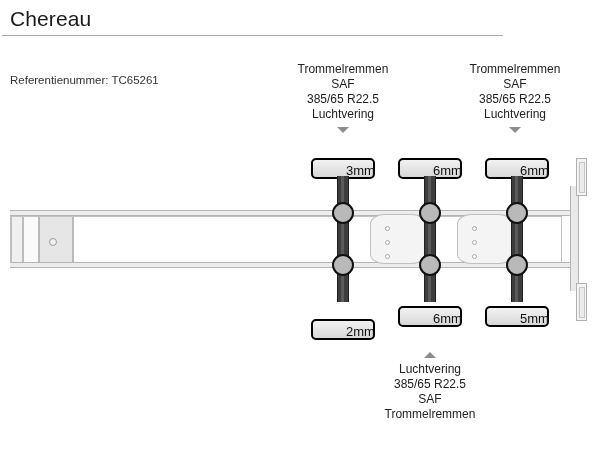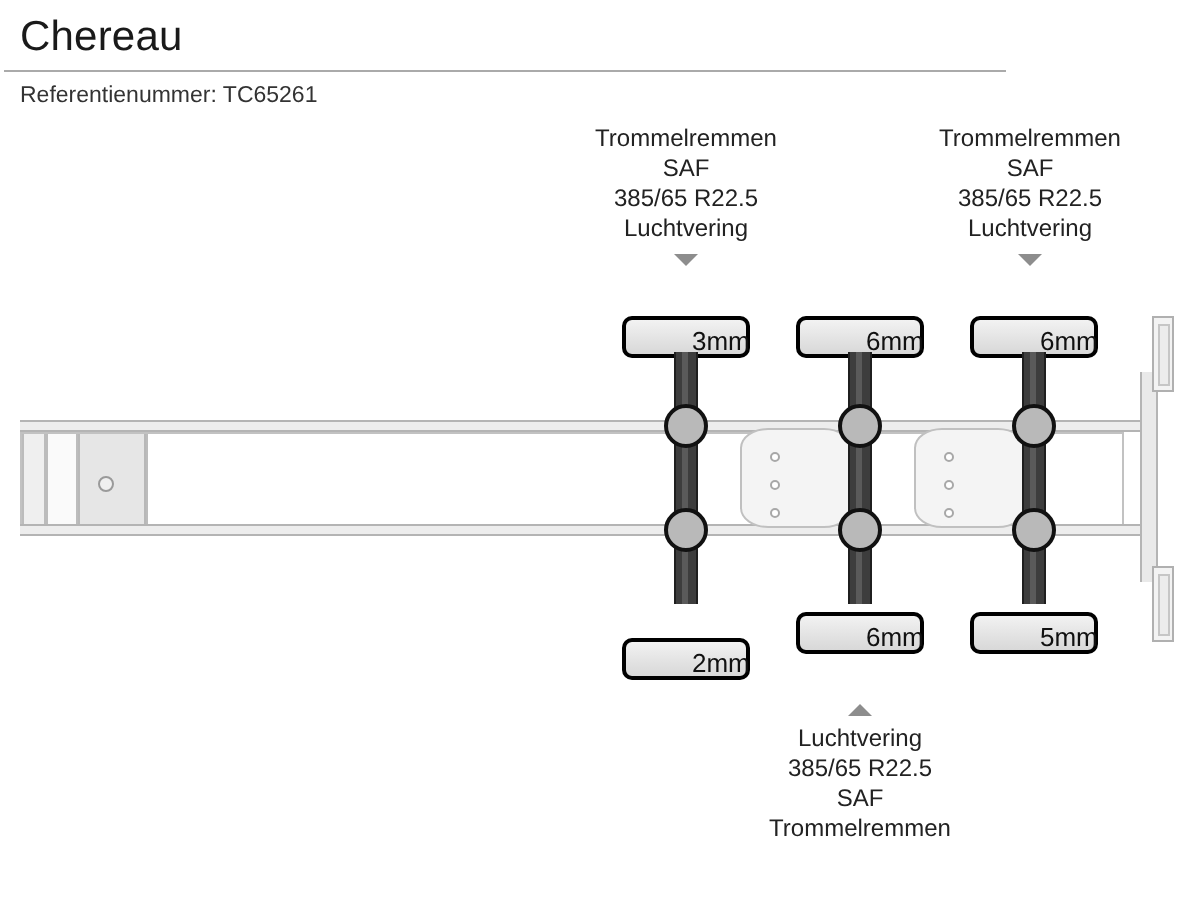--- a/index.html
+++ b/index.html
@@ -34,20 +34,21 @@
   .hrule {
     height: 1px;
     background: #aaaaaa;
     margin: 0 2px 0 2px;
   }
   .refnum {
     font-size: 11.5px;
     color: #333333;
     padding: 5px 0 0 10px;
     line-height: 14px;
+    margin-top: 32px;
   }
 
   
   .diagram {
     position: absolute;
     left: 0;
     top: 0;
     width: 588px;
     height: 450px;
   }

